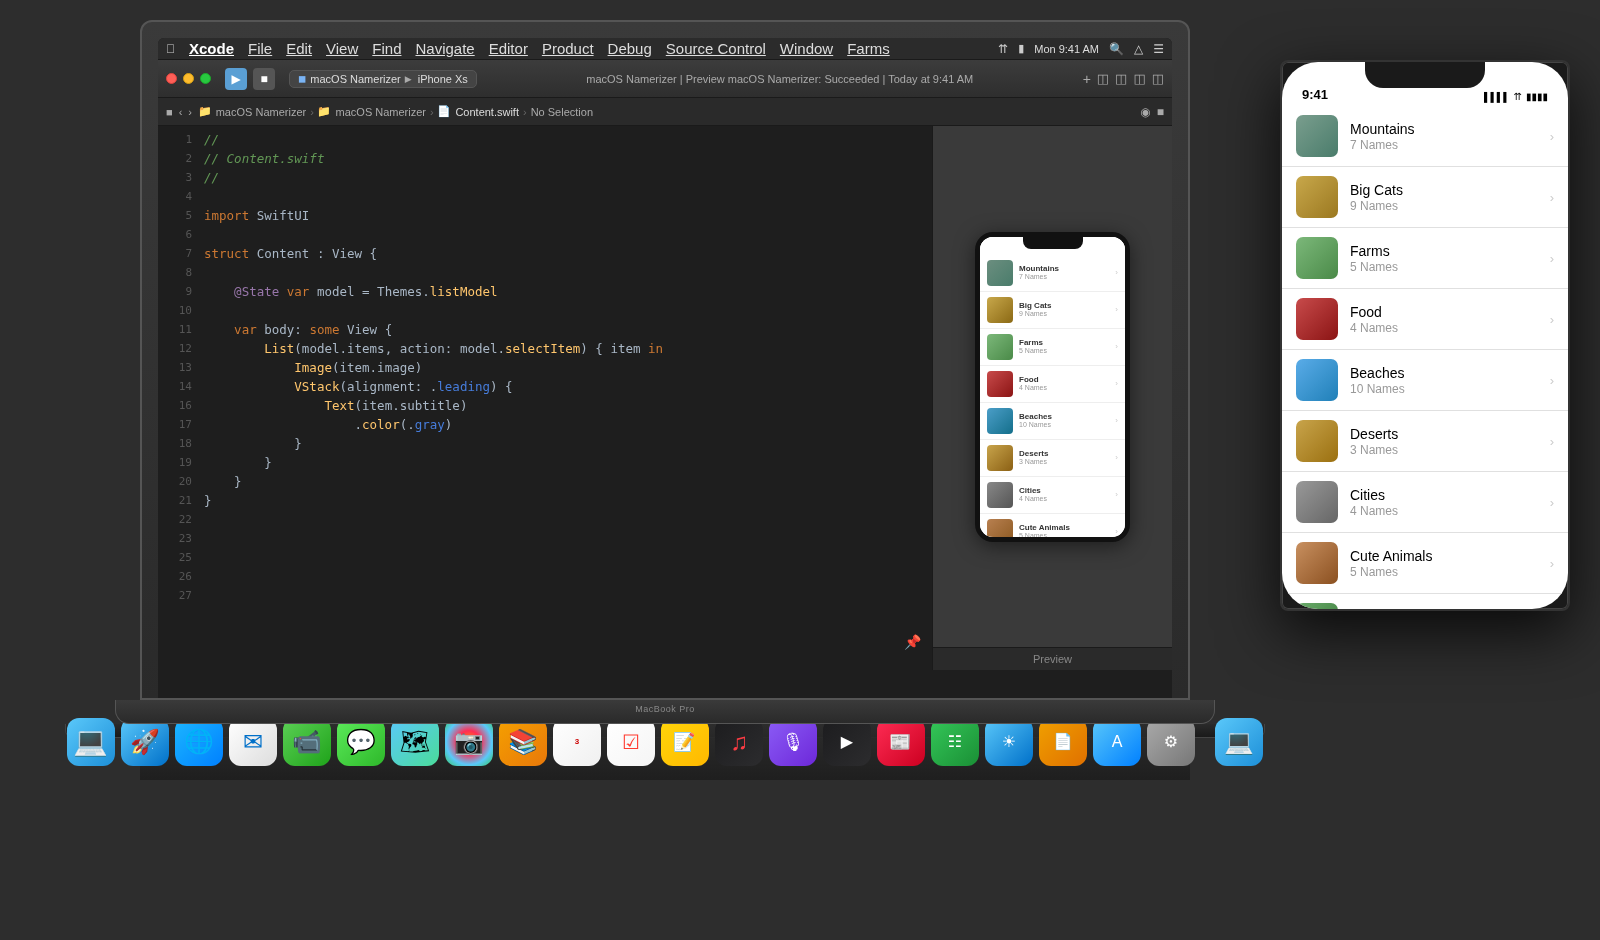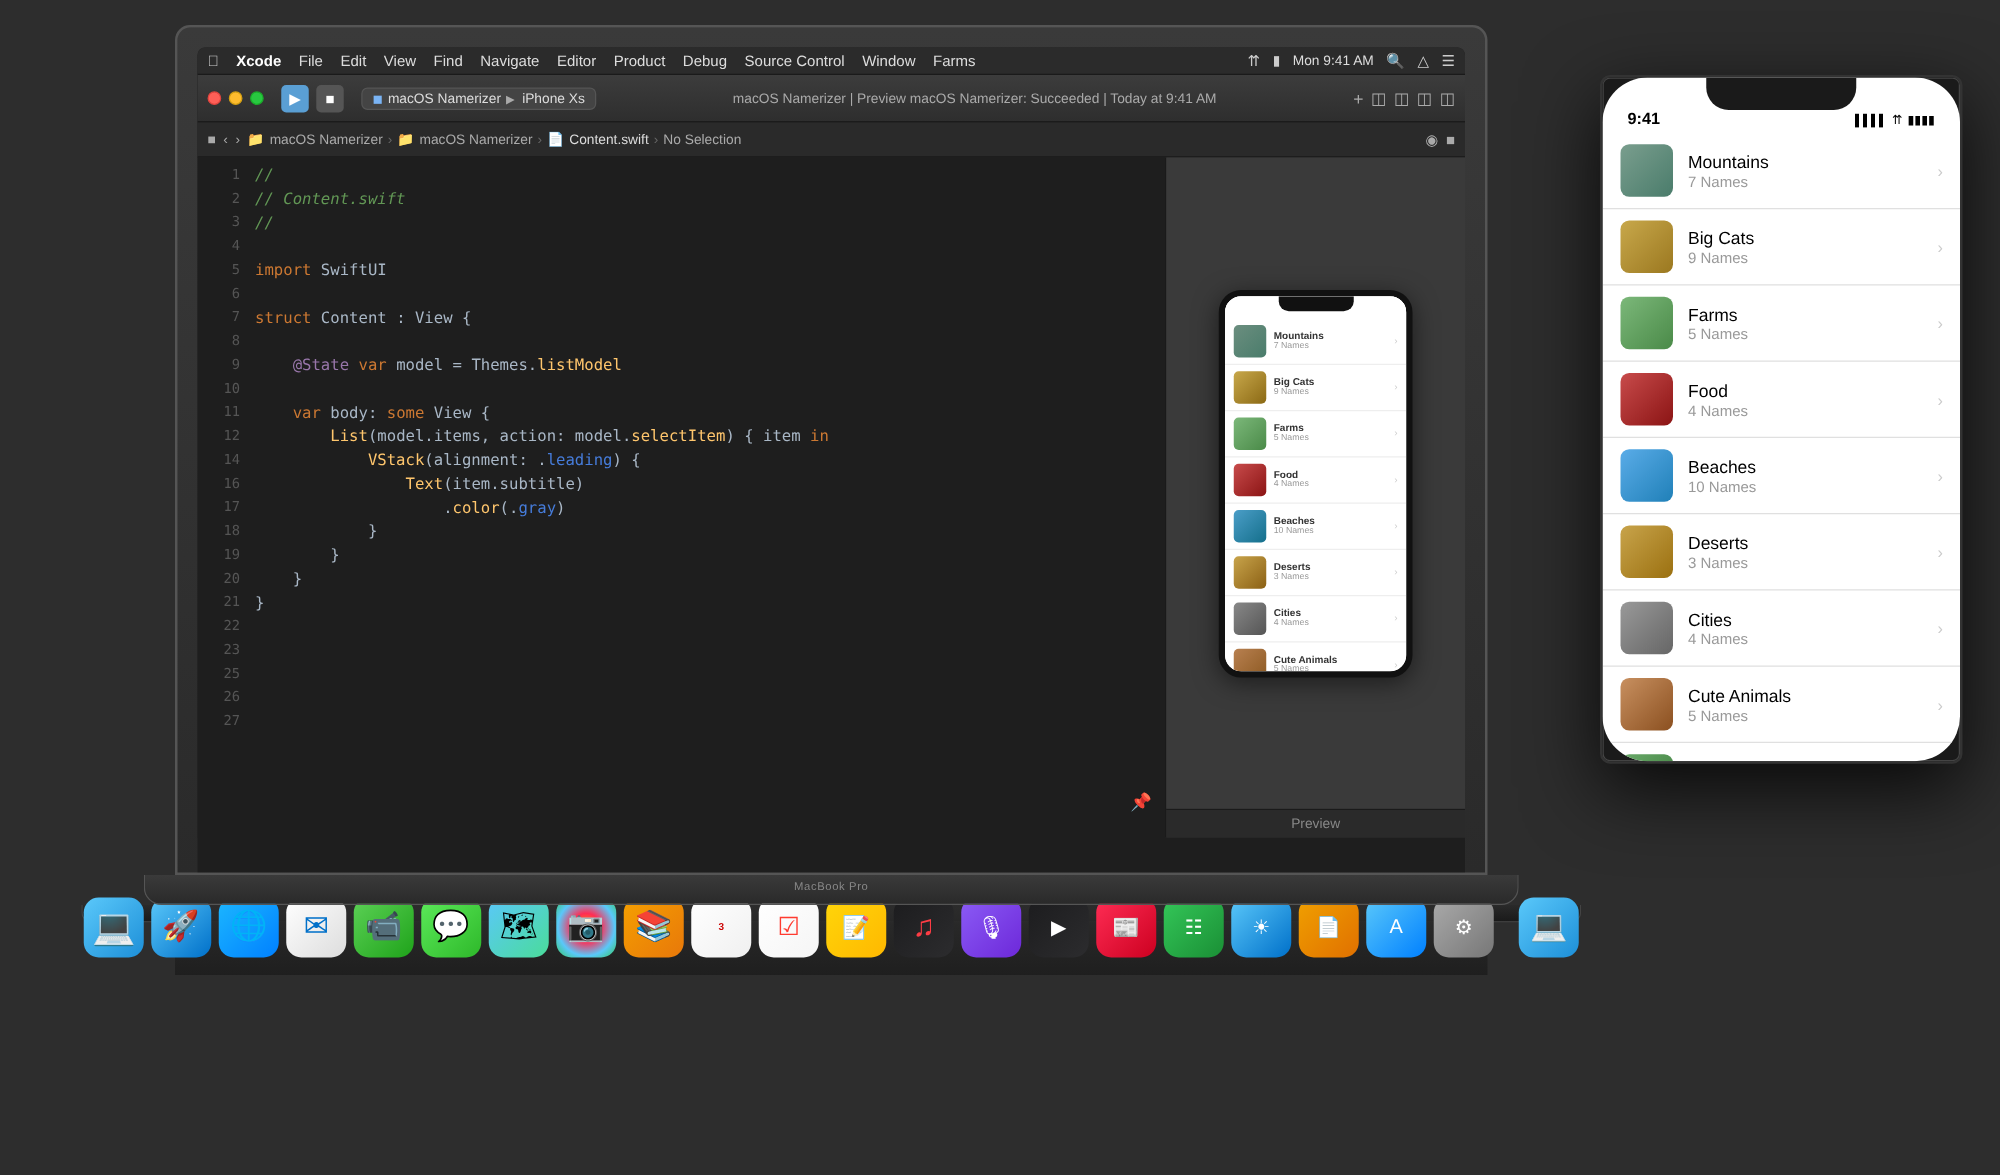--- a/index.html
+++ b/index.html
@@ -80,23 +80,24 @@
       align-items: center;
       padding: 0 8px;
       gap: 14px;
       border-bottom: 1px solid #1a1a1a;
     }
     .apple-logo {
       font-size: 12px;
       color: #ccc;
     }
     .menu-item {
-      font-size: 12px;
+      font-size: 15px;
       color: #ddd;
       cursor: default;
+      text-decoration: underline;
     }
     .menu-item.bold { font-weight: 600; color: #fff; }
     .menubar-right {
       margin-left: auto;
       display: flex;
       align-items: center;
       gap: 10px;
     }
     .menubar-time {
       font-size: 11px;
@@ -574,20 +575,24 @@
               <span class="line-num">10</span>
               <span class="code-content"></span>
             </div>
           <div class="code-line">
               <span class="line-num">11</span>
               <span class="code-content">&nbsp;&nbsp;&nbsp;&nbsp;<span class="kw">var</span> body: <span class="kw">some</span> <span class="type">View</span> {</span>
             </div>
           <div class="code-line">
               <span class="line-num">12</span>
               <span class="code-content">&nbsp;&nbsp;&nbsp;&nbsp;&nbsp;&nbsp;&nbsp;&nbsp;<span class="fn">List</span>(model.items, action: model.<span class="fn">selectItem</span>) { item <span class="kw">in</span></span>
+            </div>
+          <div class="code-line">
+              <span class="line-num">13</span>
+              <span class="code-content">&nbsp;&nbsp;&nbsp;&nbsp;&nbsp;&nbsp;&nbsp;&nbsp;&nbsp;&nbsp;&nbsp;&nbsp;<span class="fn">Image</span>(item.image)</span>
             </div>
           <div class="code-line">
               <span class="line-num">14</span>
               <span class="code-content">&nbsp;&nbsp;&nbsp;&nbsp;&nbsp;&nbsp;&nbsp;&nbsp;&nbsp;&nbsp;&nbsp;&nbsp;<span class="fn">VStack</span>(alignment: .<span class="param">leading</span>) {</span>
             </div>
           <div class="code-line">
               <span class="line-num">16</span>
               <span class="code-content">&nbsp;&nbsp;&nbsp;&nbsp;&nbsp;&nbsp;&nbsp;&nbsp;&nbsp;&nbsp;&nbsp;&nbsp;&nbsp;&nbsp;&nbsp;&nbsp;<span class="fn">Text</span>(item.subtitle)</span>
             </div>
           <div class="code-line">

